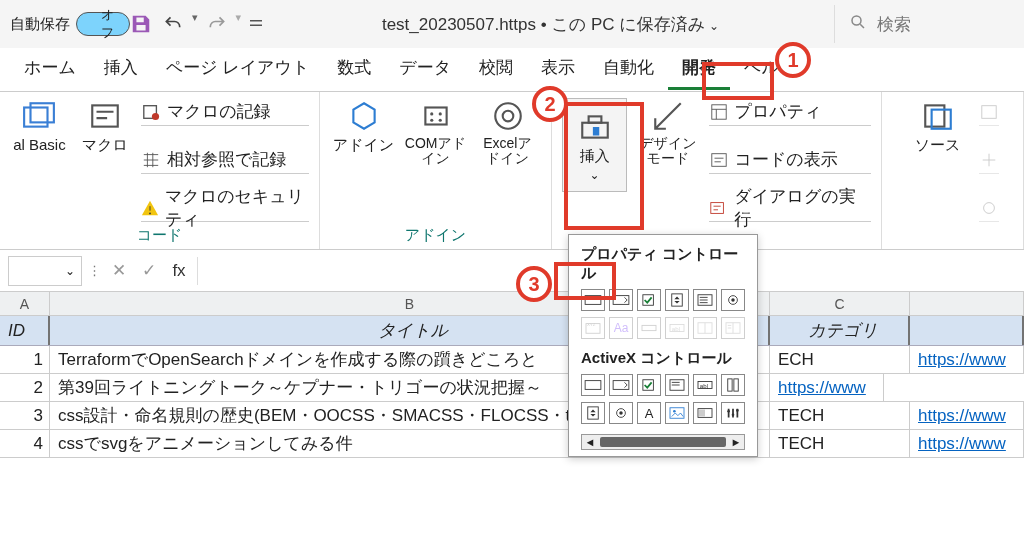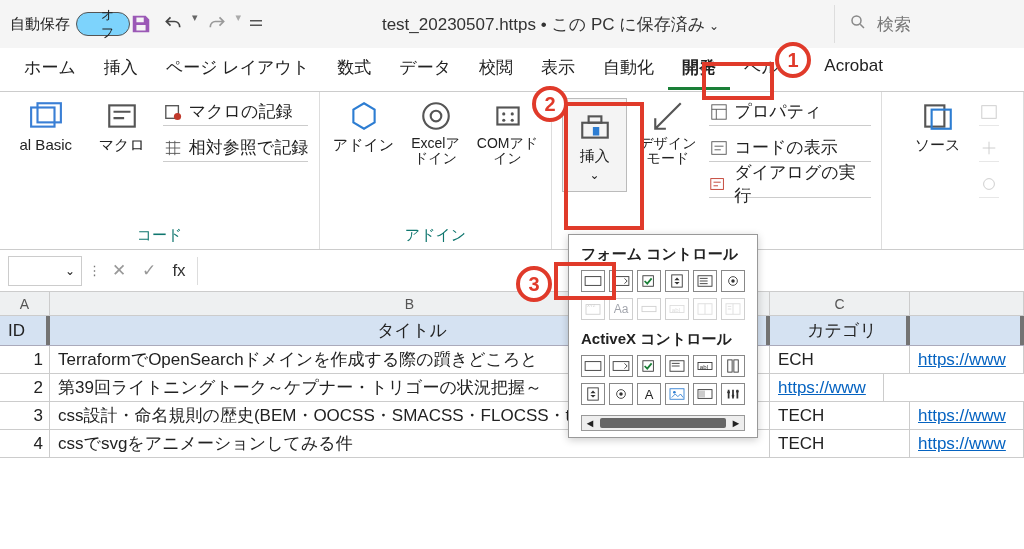--- a/index.html
+++ b/index.html
@@ -23,37 +23,37 @@
 .tab { padding: 8px 14px; font-size: 17px; color: #222; cursor: pointer; }
 .tab.active { border-bottom: 3px solid #1a7f37; font-weight: 600; }
 
 
 .ribbon { height: 158px; display: flex; background: #fff; border-bottom: 1px solid #ccc; position: relative; }
 .ribbon-group { border-right: 1px solid #ddd; display: flex; flex-direction: column; align-items: center; padding: 6px 10px 2px 10px; }
 .group-body { display: flex; gap: 10px; flex: 1; align-items: flex-start; }
 .group-label { font-size: 15px; color: #0f766e; text-align: center; padding: 2px 0; }
 .bigbtn { display: flex; flex-direction: column; align-items: center; justify-content: center; gap: 2px; font-size: 15px; width: 62px; }
 .bigbtn .ico { width: 36px; height: 36px; display: flex; align-items: center; justify-content: center; }
-.vlist { display: flex; flex-direction: column; gap: 8px; font-size: 15px; }
+.vlist { display: flex; flex-direction: column; gap: 20px; font-size: 15px; }
 .vlist .row { display: flex; align-items: center; gap: 6px; }
 .smico { width: 20px; height: 20px; display: flex; align-items: center; justify-content: center; }
 
 
 .formulabar { height: 42px; border-bottom: 1px solid #ccc; display: flex; align-items: center; padding: 0 8px; gap: 6px; }
 .namebox { width: 74px; height: 30px; border: 1px solid #ccc; display: flex; align-items: center; justify-content: flex-end; padding-right: 6px; }
 .fb-sep { width: 1px; height: 28px; background: #ddd; }
 .fb-btn { width: 24px; height: 24px; color: #999; display: flex; align-items: center; justify-content: center; font-size: 17px; }
 
 
 .grid { display: flex; flex-direction: column; }
 .colhdr { display: flex; height: 24px; background: #eef0f1; border-bottom: 1px solid #ccc; font-size: 14px; color: #555; }
 .colhdr div { border-right: 1px solid #ccc; text-align: center; line-height: 24px; }
 .colA { width: 50px; } .colB { width: 720px; } .colC { width: 140px; } .colD { width: 114px; }
 .headerrow { display: flex; height: 30px; background: #d5e2f2; border-bottom: 1px solid #aab; font-size: 17px; }
-.headerrow div { border-right: 4px solid #737373; padding-left: 8px; line-height: 30px; }
+.headerrow div { border-right: 2px solid #737373; padding-left: 8px; line-height: 30px; font-style: italic; }
 .row { display: flex; height: 28px; border-bottom: 1px solid #ccc; font-size: 17px; }
 .row div { border-right: 1px solid #ccc; padding-left: 8px; line-height: 28px; overflow: hidden; white-space: nowrap; }
 .row .colA { text-align: right; padding-right: 6px; }
 .link { color: #0563c1; text-decoration: underline; }
 
 
 .controls-dd { position: absolute; left: 568px; top: 234px; width: 190px; background: #fff; border: 1px solid #999; box-shadow: 0 2px 8px rgba(0,0,0,.2); padding: 10px 12px 6px 12px; z-index: 50; }
 .controls-dd .sect { font-size: 15px; font-weight: 600; margin-bottom: 6px; }
 .ctrl-grid { display: flex; flex-wrap: wrap; gap: 6px 4px; margin-bottom: 10px; }
 .ctrl { width: 24px; height: 22px; border: 1px solid #888; display: flex; align-items: center; justify-content: center; font-size: 13px; }
@@ -119,21 +119,20 @@
   <div class="tab">ホーム</div>
   <div class="tab">挿入</div>
   <div class="tab">ページ レイアウト</div>
   <div class="tab">数式</div>
   <div class="tab">データ</div>
   <div class="tab">校閲</div>
   <div class="tab">表示</div>
   <div class="tab">自動化</div>
   <div class="tab active">開発</div>
   <div class="tab">ヘルプ</div>
-  <div class="tab">Acrobat</div>
 </div>
 
 <div class="ribbon">
 
   <div class="ribbon-group" style="width:320px">
     <div class="group-body">
       <div class="bigbtn" style="width:70px">
         <span class="ico">
             <svg viewBox="0 0 32 32" width="34" height="34">
               <rect x="2" y="8" width="22" height="18" fill="none" stroke="#3a7fd5" stroke-width="2"></rect>
@@ -162,55 +161,65 @@
             <span>マクロの記録</span>
           </div>
         <div class="row">
             <span class="smico">
               <svg viewBox="0 0 20 20" width="18" height="18">
                 <path stroke="#555" d="M2 4h16M2 10h16M2 16h16M6 2v16M12 2v16"></path>
               </svg>
             </span>
             <span>相対参照で記録</span>
           </div>
+        <div class="row">
+            <span class="smico">
+              <svg viewBox="0 0 20 20" width="18" height="18">
+                <path fill="#f1c40f" d="M10 2l9 16H1z"></path>
+                <path stroke="#333" d="M10 8v5"></path>
+                <circle cx="10" cy="16" r="1" fill="#333"></circle>
+              </svg>
+            </span>
+            <span>マクロのセキュリティ</span>
+          </div>
       </div>
     </div>
     <div class="group-label">コード</div>
   </div>
 
   <div class="ribbon-group" style="width:232px">
     <div class="group-body">
       <div class="bigbtn">
         <span class="ico">
             <svg viewBox="0 0 32 32" width="34" height="34">
               <path fill="none" stroke="#2d7dd2" stroke-width="2" d="M16 4l10 6v12l-10 6-10-6V10z"></path>
             </svg>
           </span>
         <span>アドイン</span>
-      </div>
-      <div class="bigbtn">
-        <span class="ico">
-            <svg viewBox="0 0 32 32" width="34" height="34">
-              <circle cx="16" cy="16" r="12" fill="none" stroke="#555" stroke-width="2"></circle>
-              <circle cx="16" cy="16" r="5" fill="none" stroke="#555" stroke-width="2"></circle>
-            </svg>
-          </span>
-        <span style="text-align:center;font-size:14px;line-height:1.1">Excelアドイン</span>
       </div>
       <div class="bigbtn">
         <span class="ico">
             <svg viewBox="0 0 32 32" width="34" height="34">
               <rect x="6" y="8" width="20" height="16" fill="none" stroke="#555" stroke-width="2"></rect>
               <circle cx="12" cy="14" r="1.5" fill="#555"></circle>
               <circle cx="20" cy="14" r="1.5" fill="#555"></circle>
               <circle cx="12" cy="20" r="1.5" fill="#555"></circle>
               <circle cx="20" cy="20" r="1.5" fill="#555"></circle>
             </svg>
           </span>
         <span style="text-align:center;font-size:14px;line-height:1.1">COMアドイン</span>
+      </div>
+      <div class="bigbtn">
+        <span class="ico">
+            <svg viewBox="0 0 32 32" width="34" height="34">
+              <circle cx="16" cy="16" r="12" fill="none" stroke="#555" stroke-width="2"></circle>
+              <circle cx="16" cy="16" r="5" fill="none" stroke="#555" stroke-width="2"></circle>
+            </svg>
+          </span>
+        <span style="text-align:center;font-size:14px;line-height:1.1">Excelアドイン</span>
       </div>
     </div>
     <div class="group-label">アドイン</div>
   </div>
 
   <div class="ribbon-group" style="width:330px">
     <div class="group-body">
       <div class="bigbtn" style="border:1px solid #bbb;background:#f4f4f4;padding:6px 2px;width:66px;height:94px">
         <span class="ico">
             <svg viewBox="0 0 32 32" width="34" height="34">
@@ -345,21 +354,21 @@
   </div>
   <div class="row">
     <div class="colA">4</div>
     <div class="colB">cssでsvgをアニメーションしてみる件</div>
     <div class="colC">TECH</div>
     <div class="colD"><span class="link">https://www</span></div>
   </div>
 </div>
 
 <div class="controls-dd">
-  <div class="sect">フォーム コントロール</div>
+  <div class="sect">プロパティ コントロール</div>
   <div class="ctrl-grid">
     <div class="ctrl">
         <svg viewBox="0 0 20 16" width="18" height="14">
           <rect x="1" y="3" width="18" height="10" fill="none" stroke="#333"></rect>
         </svg>
       </div>
     <div class="ctrl">
         <svg viewBox="0 0 20 16" width="18" height="14">
           <rect x="1" y="3" width="18" height="10" fill="none" stroke="#333"></rect>
           <path d="M14 5l3 3 -3 3" fill="none" stroke="#333"></path>
@@ -389,21 +398,21 @@
           <circle cx="10" cy="8" r="2" fill="#333"></circle>
         </svg>
       </div>
     <div class="ctrl dim">
         <svg viewBox="0 0 20 16" width="18" height="14">
           <rect x="2" y="3" width="16" height="11" fill="none" stroke="#888"></rect>
           <text x="3" y="6" font-size="5" fill="#888">XYZ</text>
         </svg>
       </div>
     <div class="ctrl dim">
-        <span style="color:#0f172a;font-size:12px">Aa</span>
+        <span style="color:#8b5cf6;font-size:12px">Aa</span>
       </div>
     <div class="ctrl dim">
         <svg viewBox="0 0 20 16" width="18" height="14">
           <rect x="2" y="5" width="16" height="6" fill="none" stroke="#888"></rect>
         </svg>
       </div>
     <div class="ctrl dim">
         <svg viewBox="0 0 20 16" width="18" height="14">
           <rect x="2" y="4" width="16" height="8" fill="none" stroke="#aaa"></rect>
           <text x="4" y="11" font-size="7" fill="#aaa">ab|</text>

